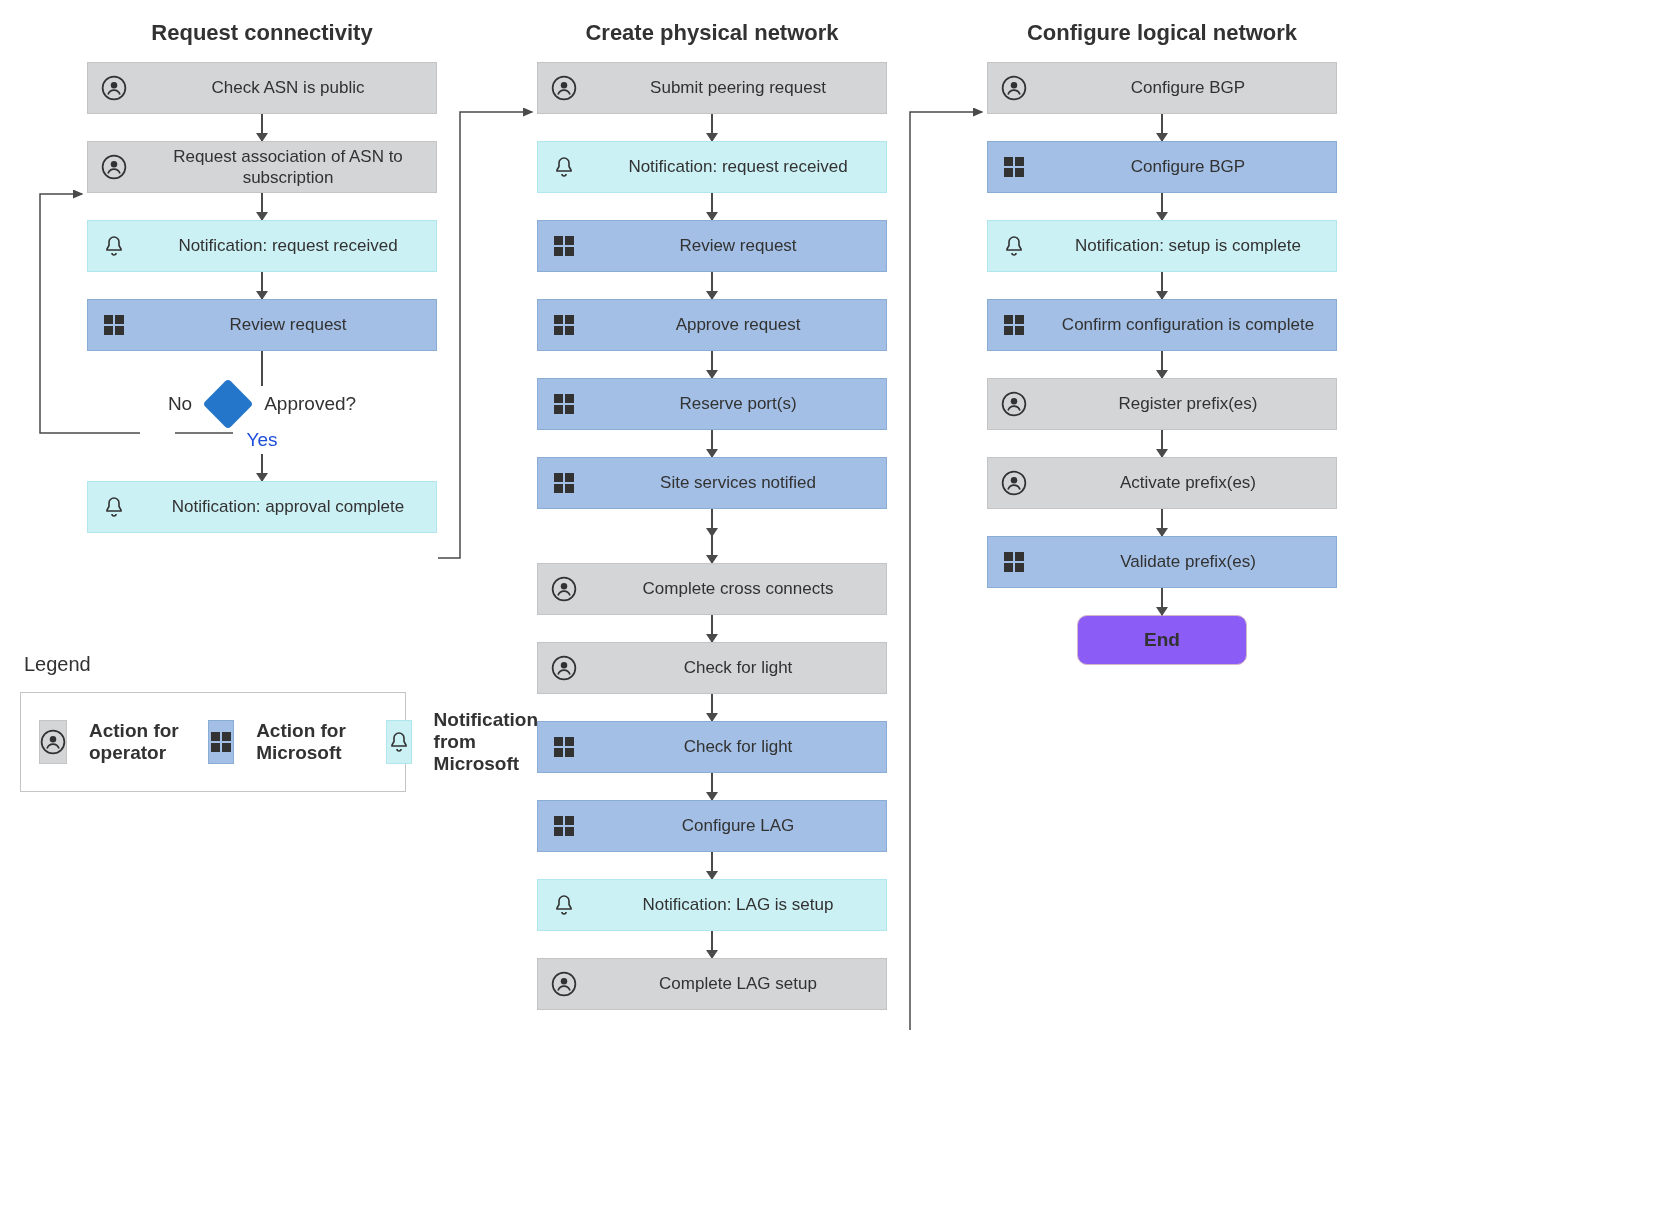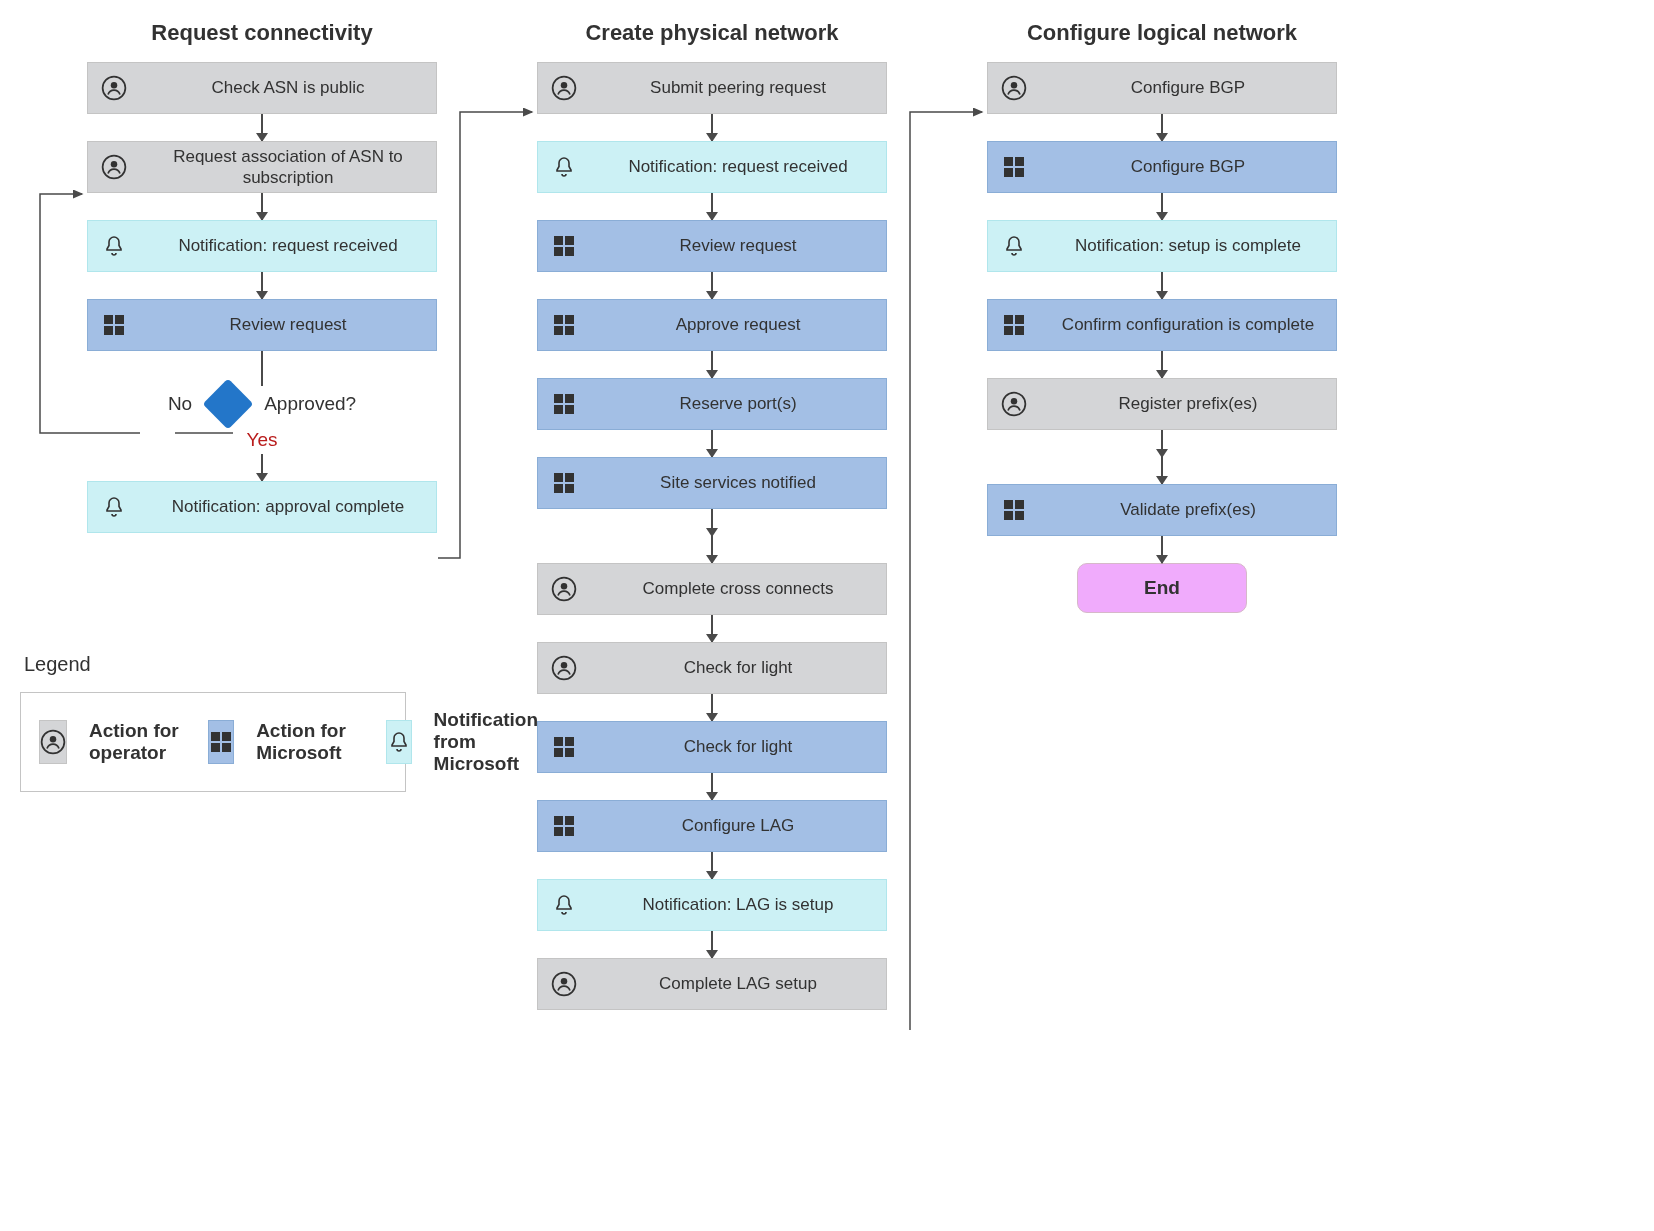--- a/index.html
+++ b/index.html
@@ -52,21 +52,21 @@
     line-height: 1.25;
     padding: 0 6px;
   }
   .step.operator { background: #D4D5D7; border-color:#c4c4c4; }
   .step.microsoft { background: #A3BFE5; border-color:#8aadd6; }
   .step.notification { background: #CCF1F5; border-color:#b0e6ec; }
 
   .end-node {
     width: 170px;
     height: 50px;
-    background: #f0abfc;
+    background: #8b5cf6;
     border: 1px solid #d6b8c9;
     border-radius: 10px;
     display: flex;
     align-items: center;
     justify-content: center;
     font-weight: 700;
     font-size: 19px;
     color: #323232;
   }
   .arrow-down {
@@ -98,21 +98,21 @@
   .decision-row {
     display: flex;
     align-items: center;
     gap: 18px;
     font-size: 19px;
     color: #323232;
     position: relative;
   }
   .decision-label-yes {
     font-size: 19px;
-    color: #b91c1c;
+    color: #1d4ed8;
     margin-bottom: 3px;
     margin-top: 7px;
   }
   .decision-label-no { font-size:19px; color:#323232;}
   .decision-label-q { font-size:19px; color:#323232;}
 
   
   .icon-user { width: 26px; height: 26px; }
   .icon-windows { width: 20px; height: 20px; display:grid; grid-template-columns:1fr 1fr; gap:2px;}
   .icon-windows div { background:#323232; }
@@ -484,20 +484,30 @@
           <svg class="icon-user" viewBox="0 0 24 24">
             <circle cx="12" cy="12" r="10.5" fill="none" stroke="#323232" stroke-width="1.6"></circle>
             <circle cx="12" cy="9.5" r="3" fill="#323232"></circle>
             <path d="M6.5 18c1-2.7 3.2-4 5.5-4s4.5 1.3 5.5 4" fill="none" stroke="#323232" stroke-width="1.6"></path>
           </svg>
         </div>
       <div class="step-label">Register prefix(es)</div>
     </div>
     <div class="arrow-down"></div>
 
+    <div class="step operator">
+      <div class="step-icon">
+          <svg class="icon-user" viewBox="0 0 24 24">
+            <circle cx="12" cy="12" r="10.5" fill="none" stroke="#323232" stroke-width="1.6"></circle>
+            <circle cx="12" cy="9.5" r="3" fill="#323232"></circle>
+            <path d="M6.5 18c1-2.7 3.2-4 5.5-4s4.5 1.3 5.5 4" fill="none" stroke="#323232" stroke-width="1.6"></path>
+          </svg>
+        </div>
+      <div class="step-label">Activate prefix(es)</div>
+    </div>
     <div class="arrow-down"></div>
 
     <div class="step microsoft">
       <div class="step-icon">
           <div class="icon-windows">
             <div></div>
             <div></div>
             <div></div>
             <div></div>
           </div>

